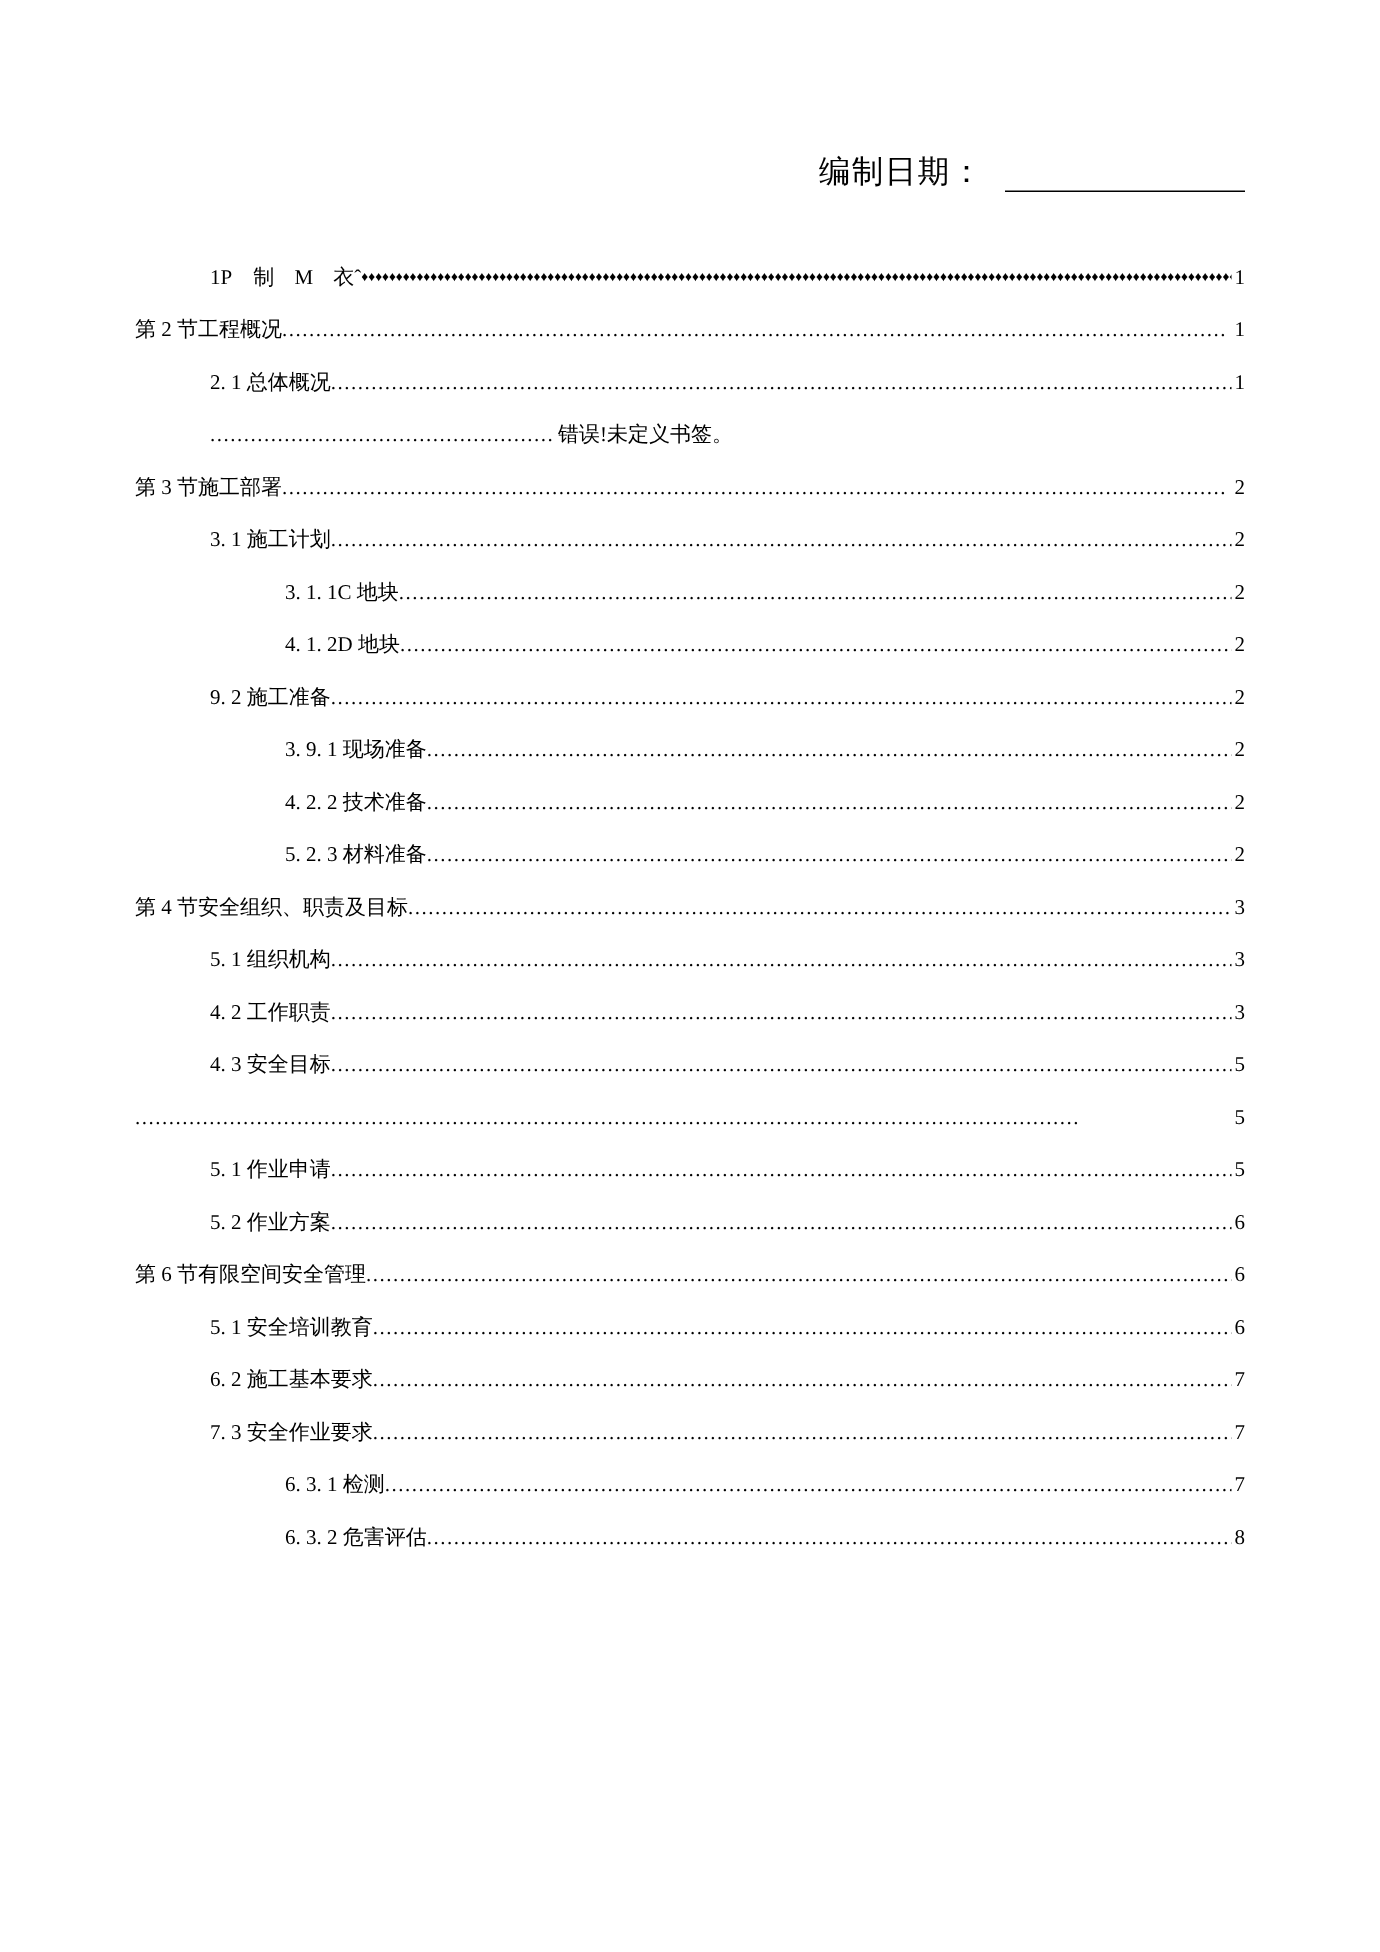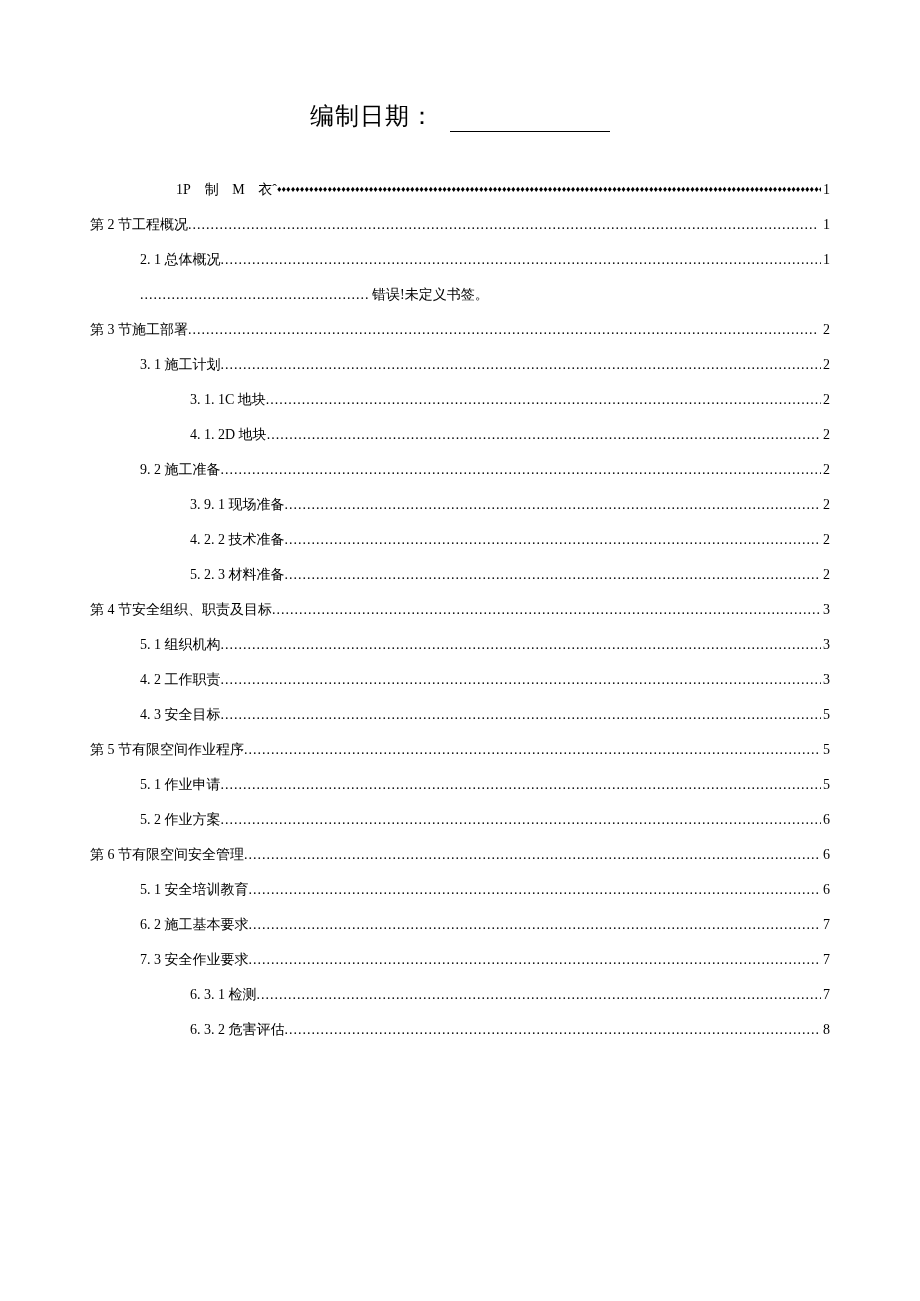--- a/index.html
+++ b/index.html
@@ -9,22 +9,22 @@
     }
     body {
       background: #ffffff;
       width: 920px;
       margin: 0 auto;
       font-family: "SimSun", "宋体", serif;
       color: #000000;
       padding: 100px 90px 60px 90px;
     }
     .title-line {
-      text-align: center;
-      font-size: 24px;
+      text-align: right;
+      font-size: 21px;
       margin-bottom: 40px;
       letter-spacing: 1px;
     }
     .title-line .underline {
       display: inline-block;
       border-bottom: 1px solid #000;
       width: 160px;
       vertical-align: bottom;
       margin-left: 8px;
     }
@@ -66,21 +66,21 @@
 </head>
 <body>
 
 <div class="title-line">
   <span>编制日期：</span>
   <span class="underline"></span>
 </div>
 
 <div class="toc" id="toc-container">
     <div class="toc-row indent-1">
-      <span class="toc-text" style="word-spacing: 10px; margin-left: 36px;">1P 制 M 衣ˆ</span>
+      <span class="toc-text" style="word-spacing: 10px;">1P 制 M 衣ˆ</span>
       <span class="toc-leader-diamond">♦♦♦♦♦♦♦♦♦♦♦♦♦♦♦♦♦♦♦♦♦♦♦♦♦♦♦♦♦♦♦♦♦♦♦♦♦♦♦♦♦♦♦♦♦♦♦♦♦♦♦♦♦♦♦♦♦♦♦♦♦♦♦♦♦♦♦♦♦♦♦♦♦♦♦♦♦♦♦♦♦♦♦♦♦♦♦♦♦♦♦♦♦♦♦♦♦♦♦♦♦♦♦♦♦♦♦♦♦♦♦♦♦♦♦♦♦♦♦♦♦♦♦♦♦♦♦♦♦♦♦♦♦♦♦♦♦♦♦♦♦♦♦♦♦♦♦♦♦♦</span>
       <span class="toc-page">1</span>
     </div>
     <div class="toc-row indent-0">
       <span class="toc-text">第 2 节工程概况</span>
       <span class="toc-leader">............................................................................................................................................</span>
       <span class="toc-page">1</span>
     </div>
     <div class="toc-row indent-1">
       <span class="toc-text">2. 1 总体概况</span>
@@ -145,21 +145,20 @@
       <span class="toc-text">4. 2 工作职责</span>
       <span class="toc-leader">............................................................................................................................................</span>
       <span class="toc-page">3</span>
     </div>
     <div class="toc-row indent-1">
       <span class="toc-text">4. 3 安全目标</span>
       <span class="toc-leader">............................................................................................................................................</span>
       <span class="toc-page">5</span>
     </div>
     <div class="toc-row indent-0">
-      <span class="toc-text">第 5 节有限空间作业程序</span>
       <span class="toc-leader">............................................................................................................................................</span>
       <span class="toc-page">5</span>
     </div>
     <div class="toc-row indent-1">
       <span class="toc-text">5. 1 作业申请</span>
       <span class="toc-leader">............................................................................................................................................</span>
       <span class="toc-page">5</span>
     </div>
     <div class="toc-row indent-1">
       <span class="toc-text">5. 2 作业方案</span>

